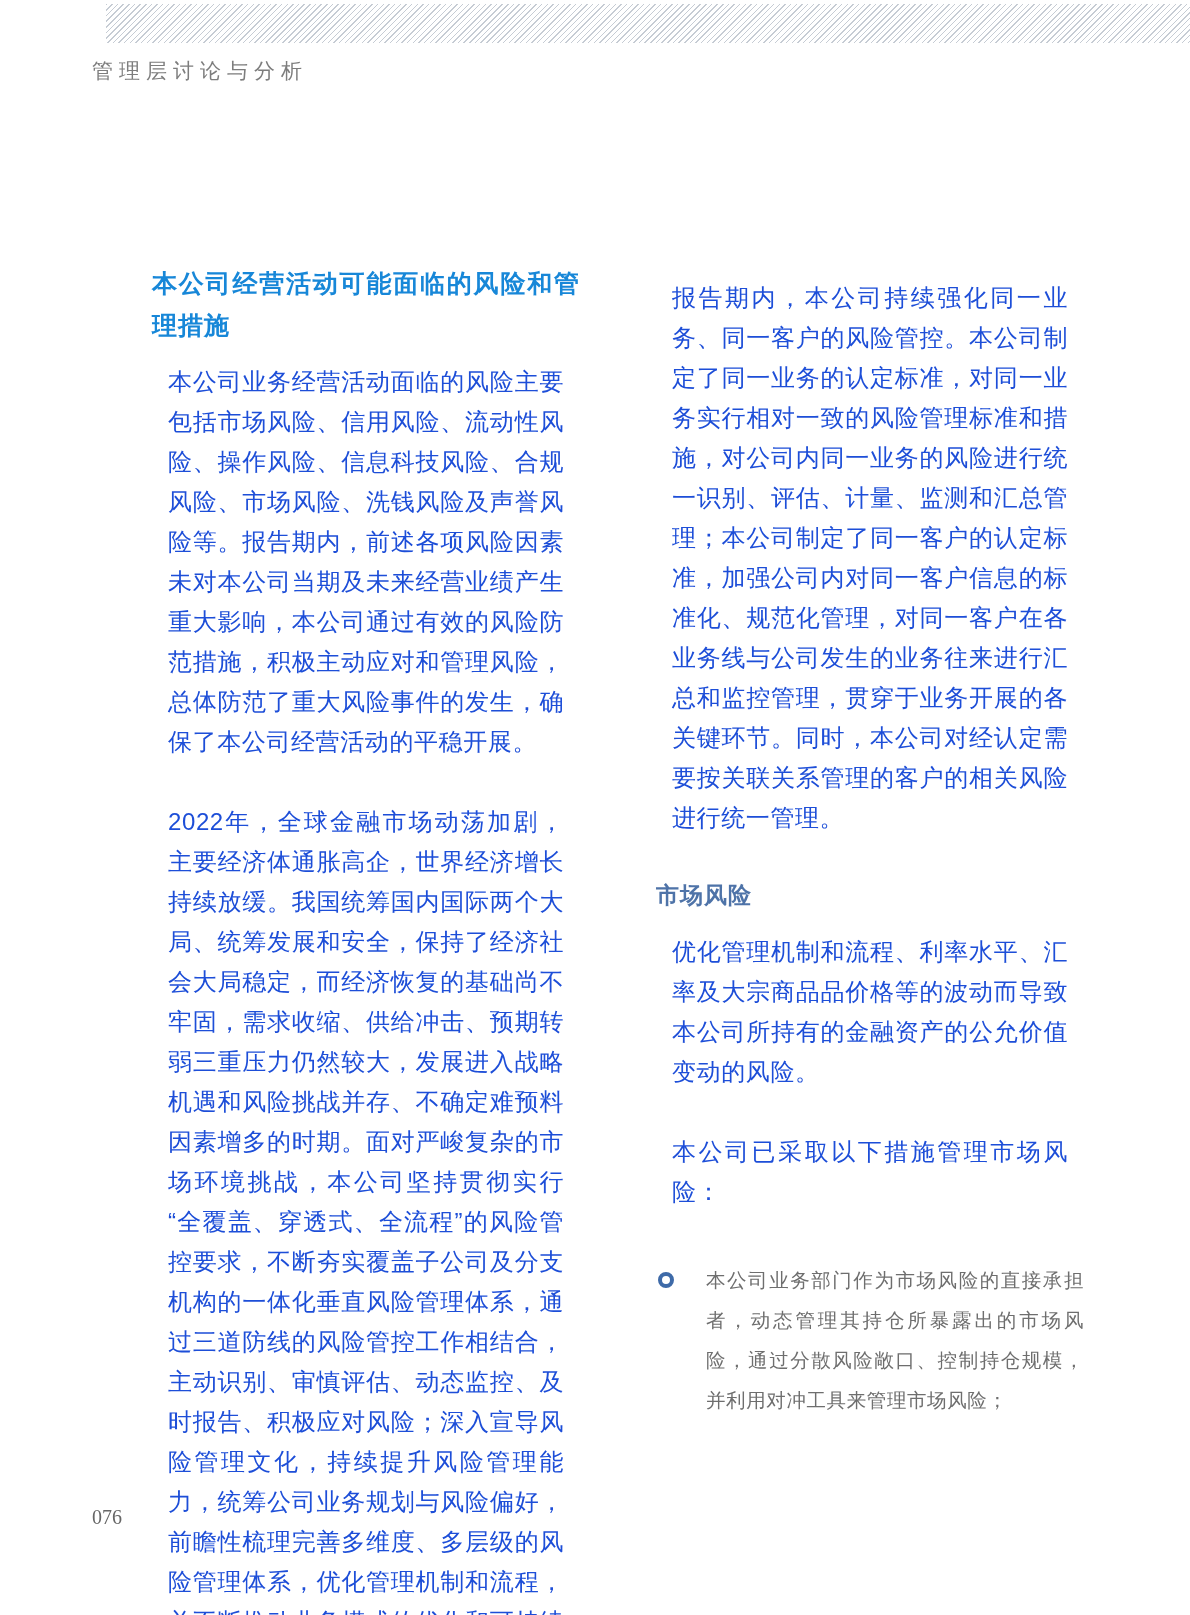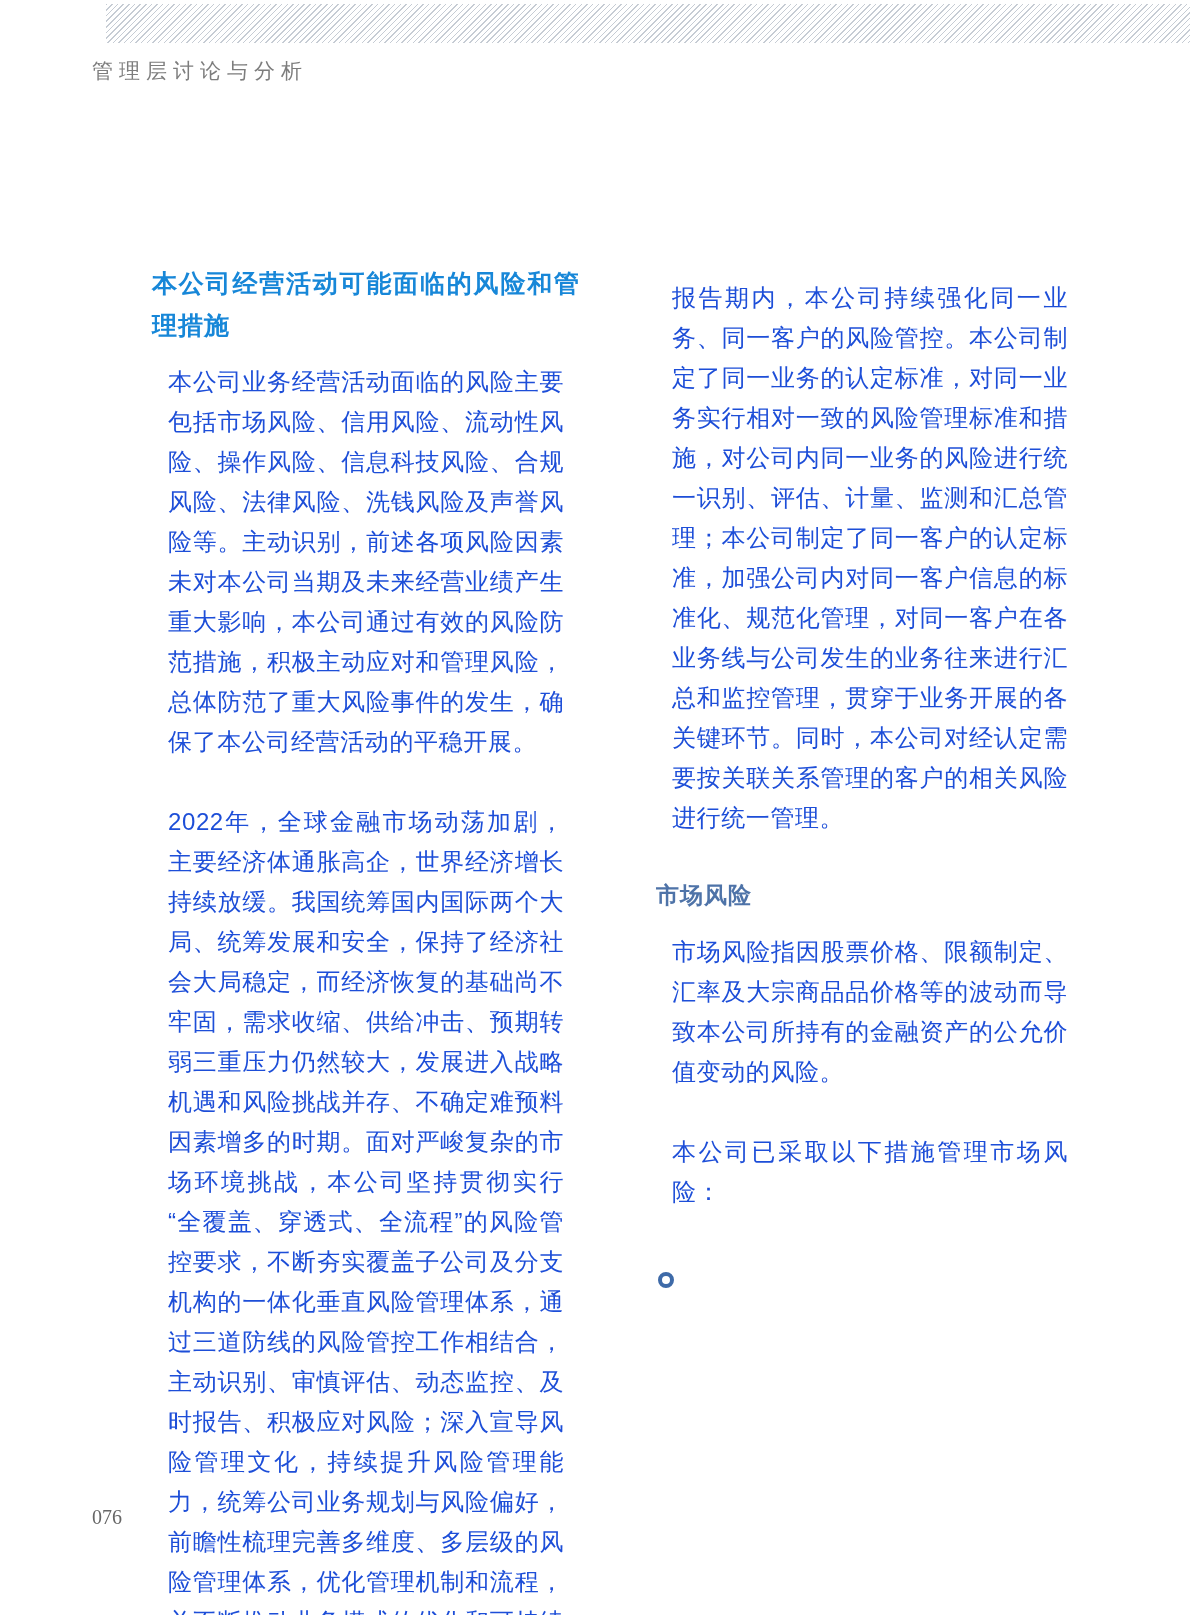--- a/index.html
+++ b/index.html
@@ -99,35 +99,36 @@
 <body>
 
 <div class="page">
 
   <div class="stripe-band"></div>
 
   <div class="doc-header">管理层讨论与分析</div>
 
   <div class="col col-left">
     <h1 class="sec-title">本公司经营活动可能面临的风险和管理措施</h1>
-    <p>本公司业务经营活动面临的风险主要包括市场风险、信用风险、流动性风险、操作风险、信息科技风险、合规风险、法律风险、洗钱风险及声誉风险等。主动识别，前述各项风险因素未对本公司当期及未来经营业绩产生重大影响，本公司通过有效的风险防范措施，积极主动应对和管理风险，总体防范了重大风险事件的发生，确保了本公司经营活动的平稳开展。</p>
+    <p>本公司业务经营活动面临的风险主要包括市场风险、信用风险、流动性风险、操作风险、信息科技风险、合规风险、市场风险、洗钱风险及声誉风险等。报告期内，前述各项风险因素未对本公司当期及未来经营业绩产生重大影响，本公司通过有效的风险防范措施，积极主动应对和管理风险，总体防范了重大风险事件的发生，确保了本公司经营活动的平稳开展。</p>
     <p>2022年，全球金融市场动荡加剧，主要经济体通胀高企，世界经济增长持续放缓。我国统筹国内国际两个大局、统筹发展和安全，保持了经济社会大局稳定，而经济恢复的基础尚不牢固，需求收缩、供给冲击、预期转弱三重压力仍然较大，发展进入战略机遇和风险挑战并存、不确定难预料因素增多的时期。面对严峻复杂的市场环境挑战，本公司坚持贯彻实行“全覆盖、穿透式、全流程”的风险管控要求，不断夯实覆盖子公司及分支机构的一体化垂直风险管理体系，通过三道防线的风险管控工作相结合，主动识别、审慎评估、动态监控、及时报告、积极应对风险；深入宣导风险管理文化，持续提升风险管理能力，统筹公司业务规划与风险偏好，前瞻性梳理完善多维度、多层级的风险管理体系，优化管理机制和流程，并不断推动业务模式的优化和可持续发展。报告期内，本公司业务运行稳健，未发生重大风险事件和大额损失，整体风险可控、可承受。</p>
   </div>
 
   <div class="col col-right">
     <p>报告期内，本公司持续强化同一业务、同一客户的风险管控。本公司制定了同一业务的认定标准，对同一业务实行相对一致的风险管理标准和措施，对公司内同一业务的风险进行统一识别、评估、计量、监测和汇总管理；本公司制定了同一客户的认定标准，加强公司内对同一客户信息的标准化、规范化管理，对同一客户在各业务线与公司发生的业务往来进行汇总和监控管理，贯穿于业务开展的各关键环节。同时，本公司对经认定需要按关联关系管理的客户的相关风险进行统一管理。</p>
 
     <h2 class="sub-title">市场风险</h2>
 
-    <p>市场风险指因股票价格、限额制定、汇率及大宗商品品价格等的波动而导致本公司所持有的金融资产的公允价值变动的风险。</p>
+    <p>优化管理机制和流程、利率水平、汇率及大宗商品品价格等的波动而导致本公司所持有的金融资产的公允价值变动的风险。</p>
 
     <p class="measures">本公司已采取以下措施管理市场风险：</p>
 
     <div class="bullets">
       <div class="bullet">
         <span class="ring"></span>
+        <p>本公司业务部门作为市场风险的直接承担者，动态管理其持仓所暴露出的市场风险，通过分散风险敞口、控制持仓规模，并利用对冲工具来管理市场风险；</p>
       </div>
     </div>
   </div>
 
   <div class="page-number">076</div>
 
 </div>
 
 </body></html>

